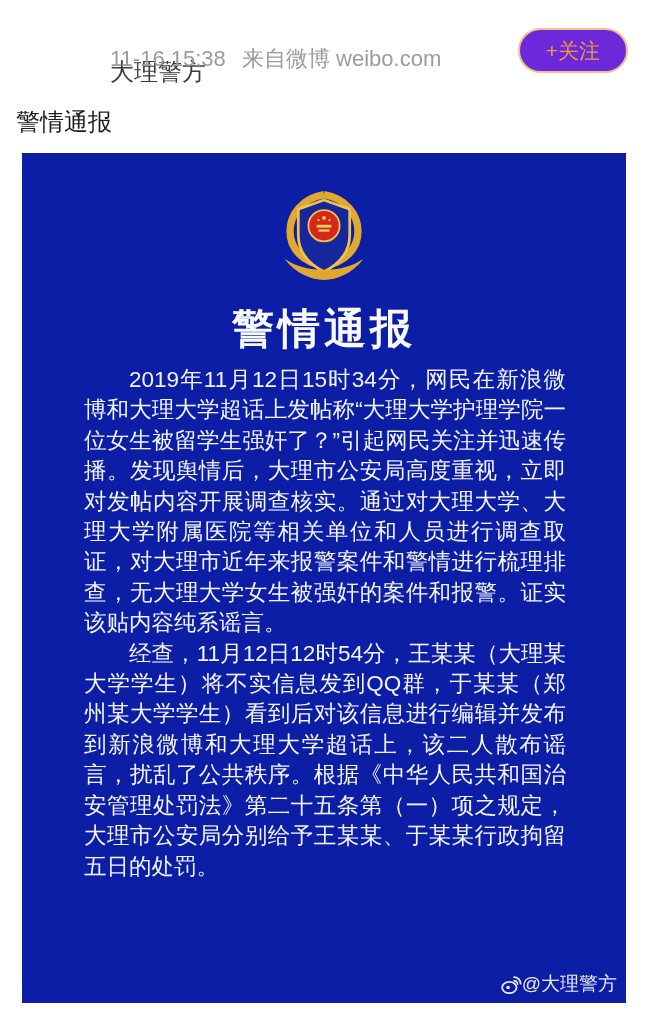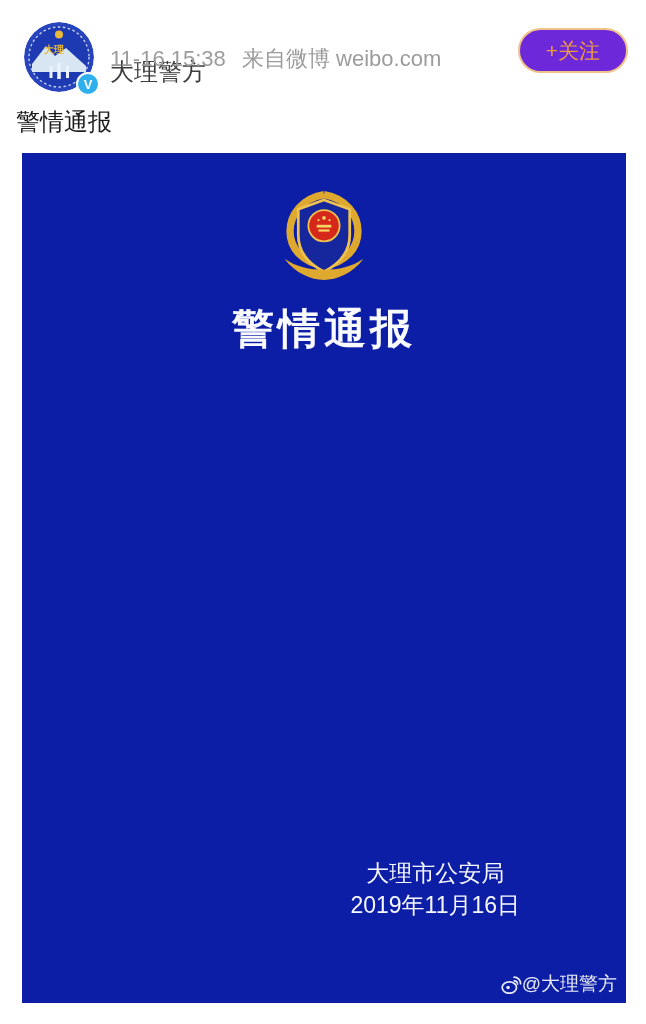--- a/index.html
+++ b/index.html
@@ -34,33 +34,20 @@
   .notice-body p { text-indent:2em; }
   .signature { position:absolute; top:704px; right:106px; text-align:center;
     font-size:23px; line-height:32px; color:#f6f8ff; }
   .watermark { position:absolute; right:9px; bottom:6px; display:flex; align-items:center;
     gap:0; color:#e8ebf6; font-size:19px; }
 </style>
 </head>
 <body>
 
 <div class="header">
-  <div class="avatar-wrap">
-    <svg class="avatar" viewBox="0 0 70 70">
-      <circle cx="35" cy="35" r="35" fill="#2744BC"></circle>
-      <circle cx="35" cy="35" r="30" fill="#1E3AB2" stroke="#CDD9F2" stroke-width="1.3" stroke-dasharray="2.5,2.5"></circle>
-      <circle cx="35" cy="12.5" r="4" fill="#E8B93B"></circle>
-      <path d="M8,42 L22,24 L31,34 L42,26 L62,44 L62,50 L8,50 Z" fill="#D8E6F4"></path>
-      <text x="20" y="31" font-size="10" fill="#E8B93B" font-weight="bold">大理</text>
-      <rect x="25.5" y="44" width="3" height="12" fill="#EAF2FB"></rect>
-      <rect x="33.2" y="41" width="3.6" height="16" fill="#EAF2FB"></rect>
-      <rect x="42" y="44" width="3" height="12" fill="#EAF2FB"></rect>
-    </svg>
-    <div class="verified-badge">V</div>
-  </div>
   <div class="author">大理警方</div>
   <div class="meta">
     <span>11-16 15:38</span>
     <span>来自微博 weibo.com</span>
   </div>
   <button class="follow-btn">+关注</button>
 </div>
 
 <div class="post-text">警情通报</div>
 
@@ -75,26 +62,24 @@
     <circle cx="44" cy="34" r="1.2" fill="#F6D463"></circle>
     <circle cx="56" cy="34" r="1.2" fill="#F6D463"></circle>
     <rect x="42" y="39" width="16" height="3" fill="#F6D463"></rect>
     <rect x="44" y="44" width="12" height="2.4" fill="#F6D463"></rect>
     <path d="M34,88 L66,88 L61,97 L39,97 Z" fill="#DFA92F"></path>
   </svg>
 
   <div class="notice-title">警情通报</div>
 
   <div class="notice-body">
+    <p>2019年11月12日15时34分，网民在新浪微博和大理大学超话上发帖称“大理大学护理学院一位女生被留学生强奸了？”引起网民关注并迅速传播。发现舆情后，大理市公安局高度重视，立即对发帖内容开展调查核实。通过对大理大学、大理大学附属医院等相关单位和人员进行调查取证，对大理市近年来报警案件和警情进行梳理排查，无大理大学女生被强奸的案件和报警。证实该贴内容纯系谣言。</p>
+    <p>经查，11月12日12时54分，王某某（大理某大学学生）将不实信息发到QQ群，于某某（郑州某大学学生）看到后对该信息进行编辑并发布到新浪微博和大理大学超话上，该二人散布谣言，扰乱了公共秩序。根据《中华人民共和国治安管理处罚法》第二十五条第（一）项之规定，大理市公安局分别给予王某某、于某某行政拘留五日的处罚。</p>
   </div>
 
-  <div class="signature">
-    <div>大理市公安局</div>
-    <div>2019年11月16日</div>
-  </div>
 
   <div class="watermark">
     <svg width="21" height="19" viewBox="0 0 24 22">
       <ellipse cx="9.5" cy="14.5" rx="8.3" ry="6.6" fill="none" stroke="#E8EBF6" stroke-width="2"></ellipse>
       <circle cx="8" cy="14.5" r="2.1" fill="#E8EBF6"></circle>
       <path d="M15,2.5 C19.5,2.5 22.5,6 22.5,10" fill="none" stroke="#E8EBF6" stroke-width="2" stroke-linecap="round"></path>
       <path d="M15,6.8 C17.3,6.8 19,8.6 19,10.8" fill="none" stroke="#E8EBF6" stroke-width="1.8" stroke-linecap="round"></path>
     </svg>
     <span>@大理警方</span>
   </div>

